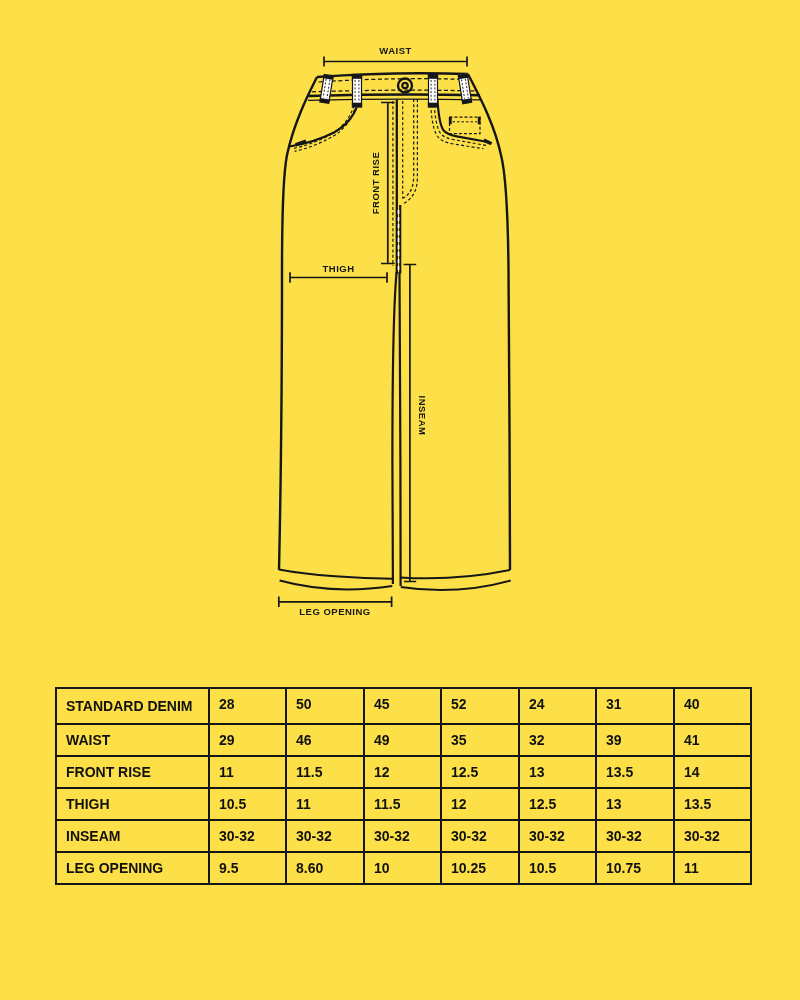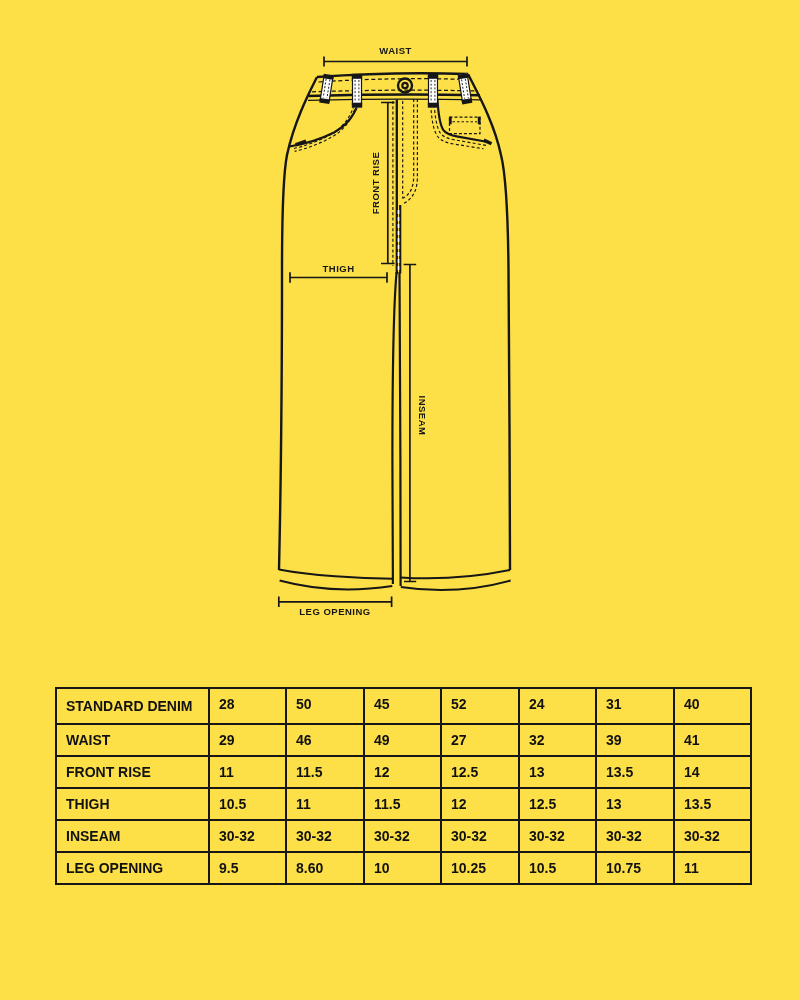--- a/index.html
+++ b/index.html
@@ -184,21 +184,21 @@
         <td class="val">52</td>
         <td class="val">24</td>
         <td class="val">31</td>
         <td class="val">40</td>
       </tr>
       <tr class="meas-row">
         <td>WAIST</td>
         <td>29</td>
         <td>46</td>
         <td>49</td>
-        <td>27</td>
+        <td>35</td>
         <td>32</td>
         <td>39</td>
         <td>41</td>
       </tr>
       <tr class="meas-row">
         <td>FRONT RISE</td>
         <td>11</td>
         <td>11.5</td>
         <td>12</td>
         <td>12.5</td>

